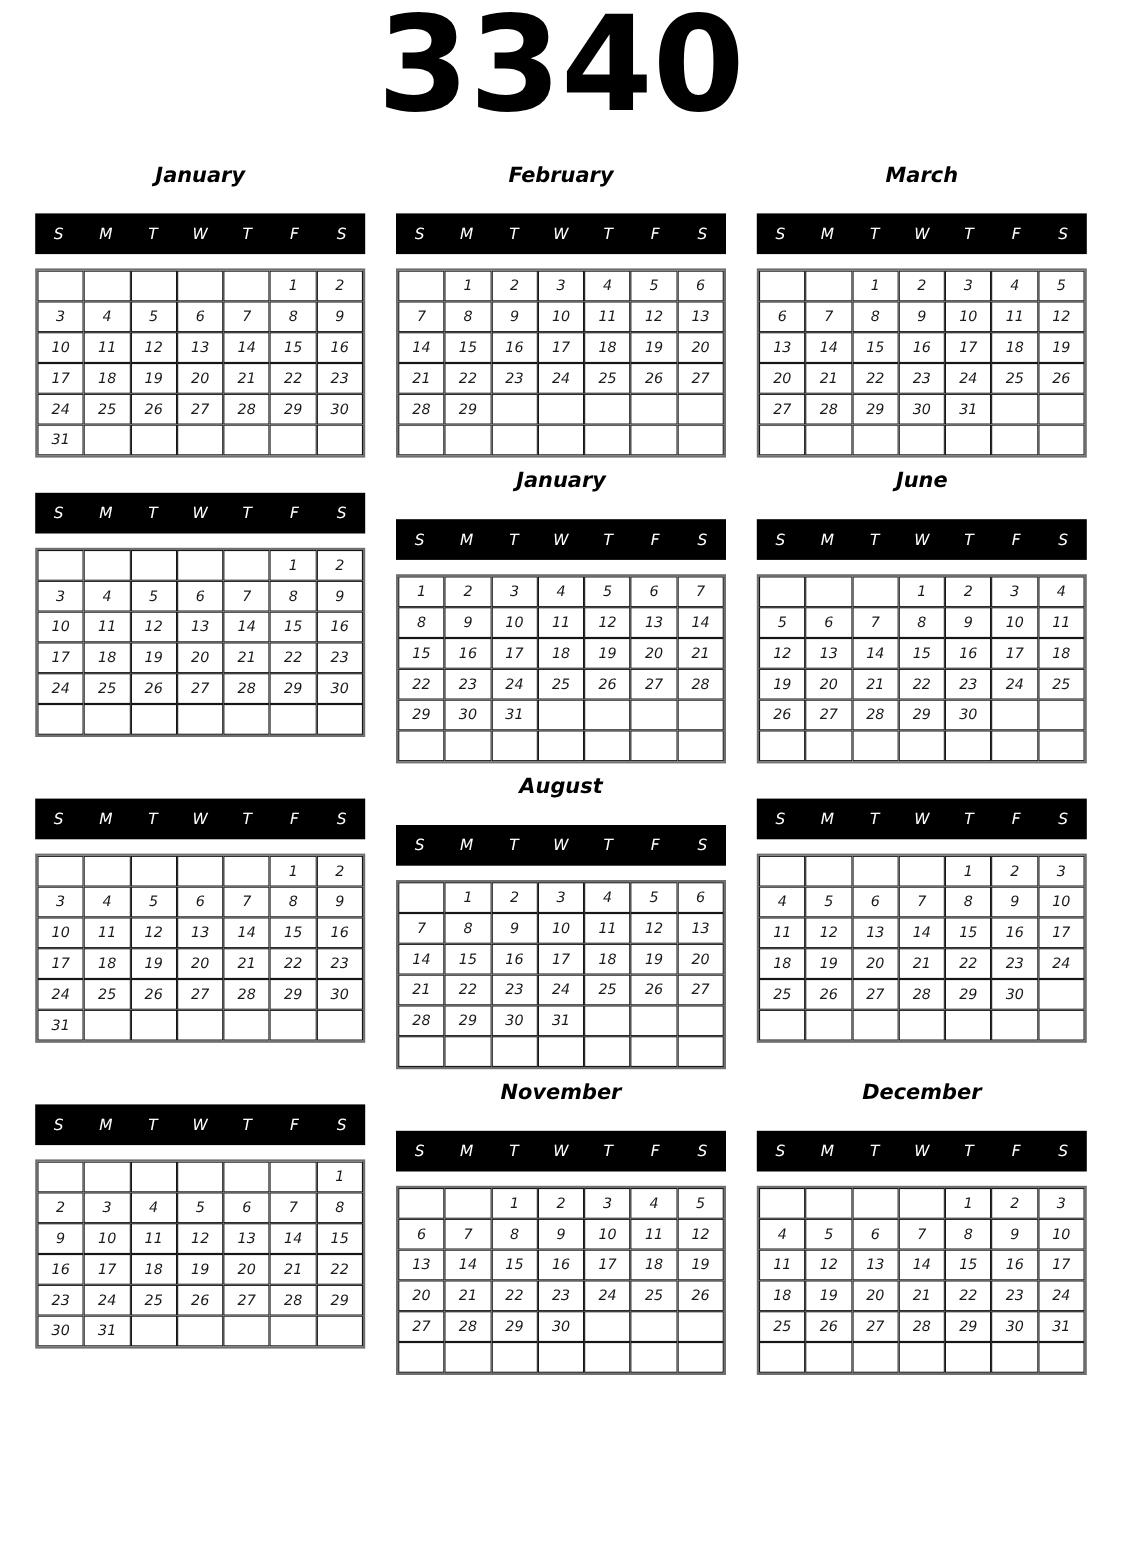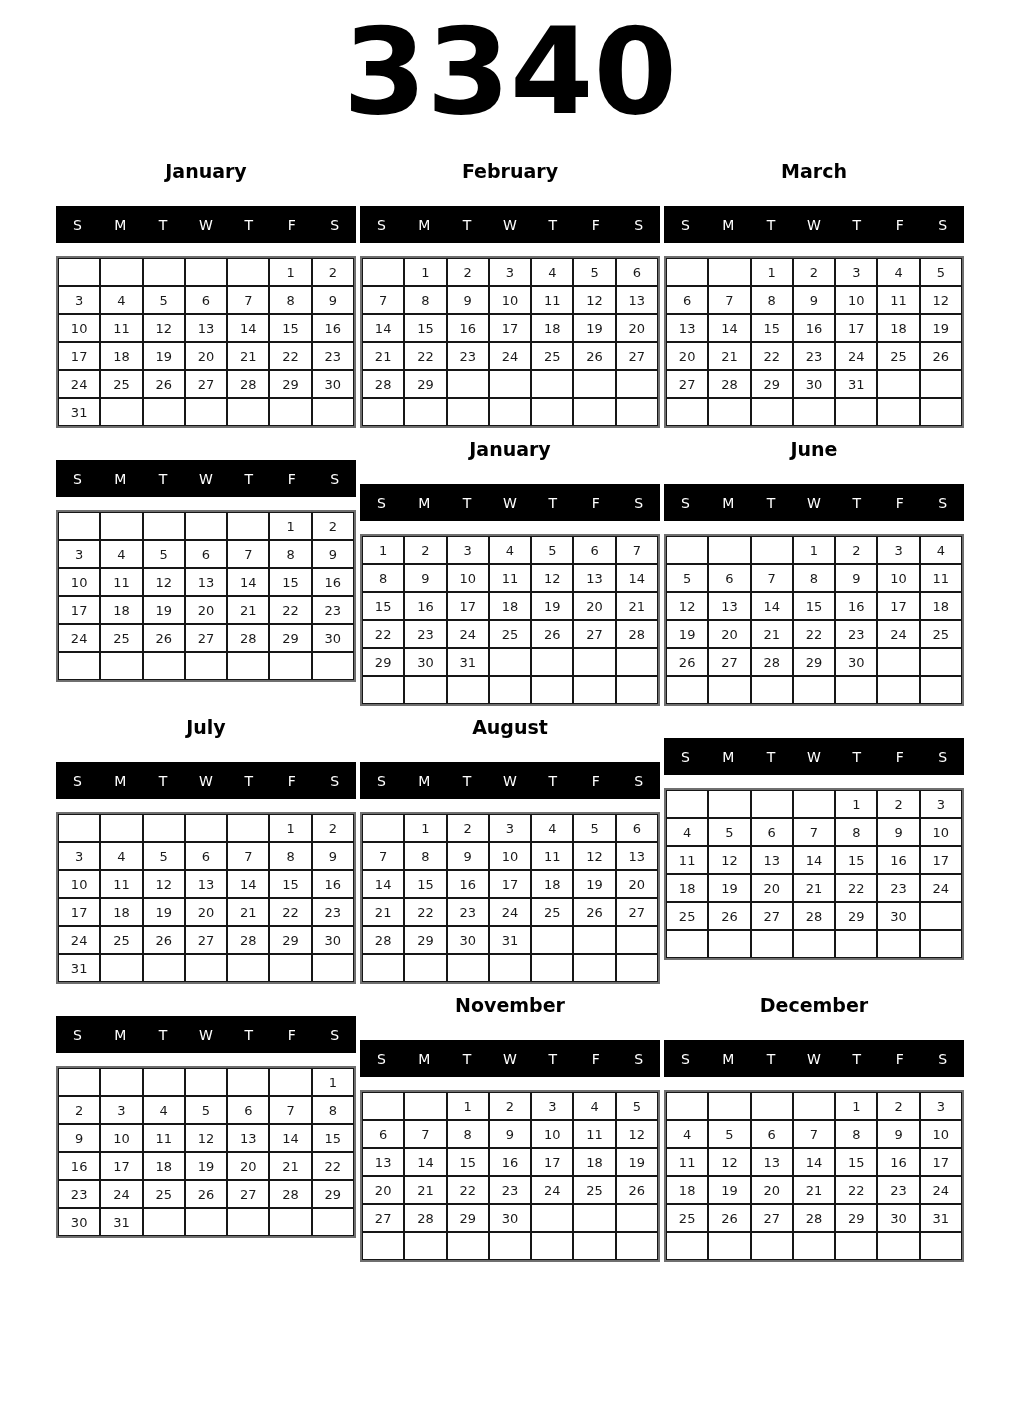--- a/index.html
+++ b/index.html
@@ -12,30 +12,31 @@
     height: 1412px;
     font-family: "DejaVu Sans", sans-serif;
     color: #000;
     overflow: hidden;
   }
   .year-title {
     text-align: center;
     font-weight: bold;
     font-size: 120px;
     line-height: 1;
-    padding-top: 12px;
+    padding-top: 0;
     height: 122px;
   }
   .months-grid {
     display: grid;
     grid-template-columns: repeat(3, 300px);
     grid-auto-rows: 278px;
-    column-gap: 4px;
+    column-gap: 28px;
     justify-content: center;
     margin-top: 25px;
+    font-style: italic;
   }
   .month {
     width: 300px;
   }
   .month-title {
     font-size: 19px;
     font-weight: bold;
     text-align: center;
     height: 24px;
     line-height: 24px;
@@ -412,21 +413,20 @@
         <div class="day-cell"></div>
         <div class="day-cell"></div>
         <div class="day-cell"></div>
         <div class="day-cell"></div>
         <div class="day-cell"></div>
         <div class="day-cell"></div>
       </div>
   </div>
 
   <div class="month">
-    <div class="month-title">July</div>
     <div class="weekday-bar">
         <span class="weekday-label">S</span>
         <span class="weekday-label">M</span>
         <span class="weekday-label">T</span>
         <span class="weekday-label">W</span>
         <span class="weekday-label">T</span>
         <span class="weekday-label">F</span>
         <span class="weekday-label">S</span>
       </div>
     <div class="date-grid">

